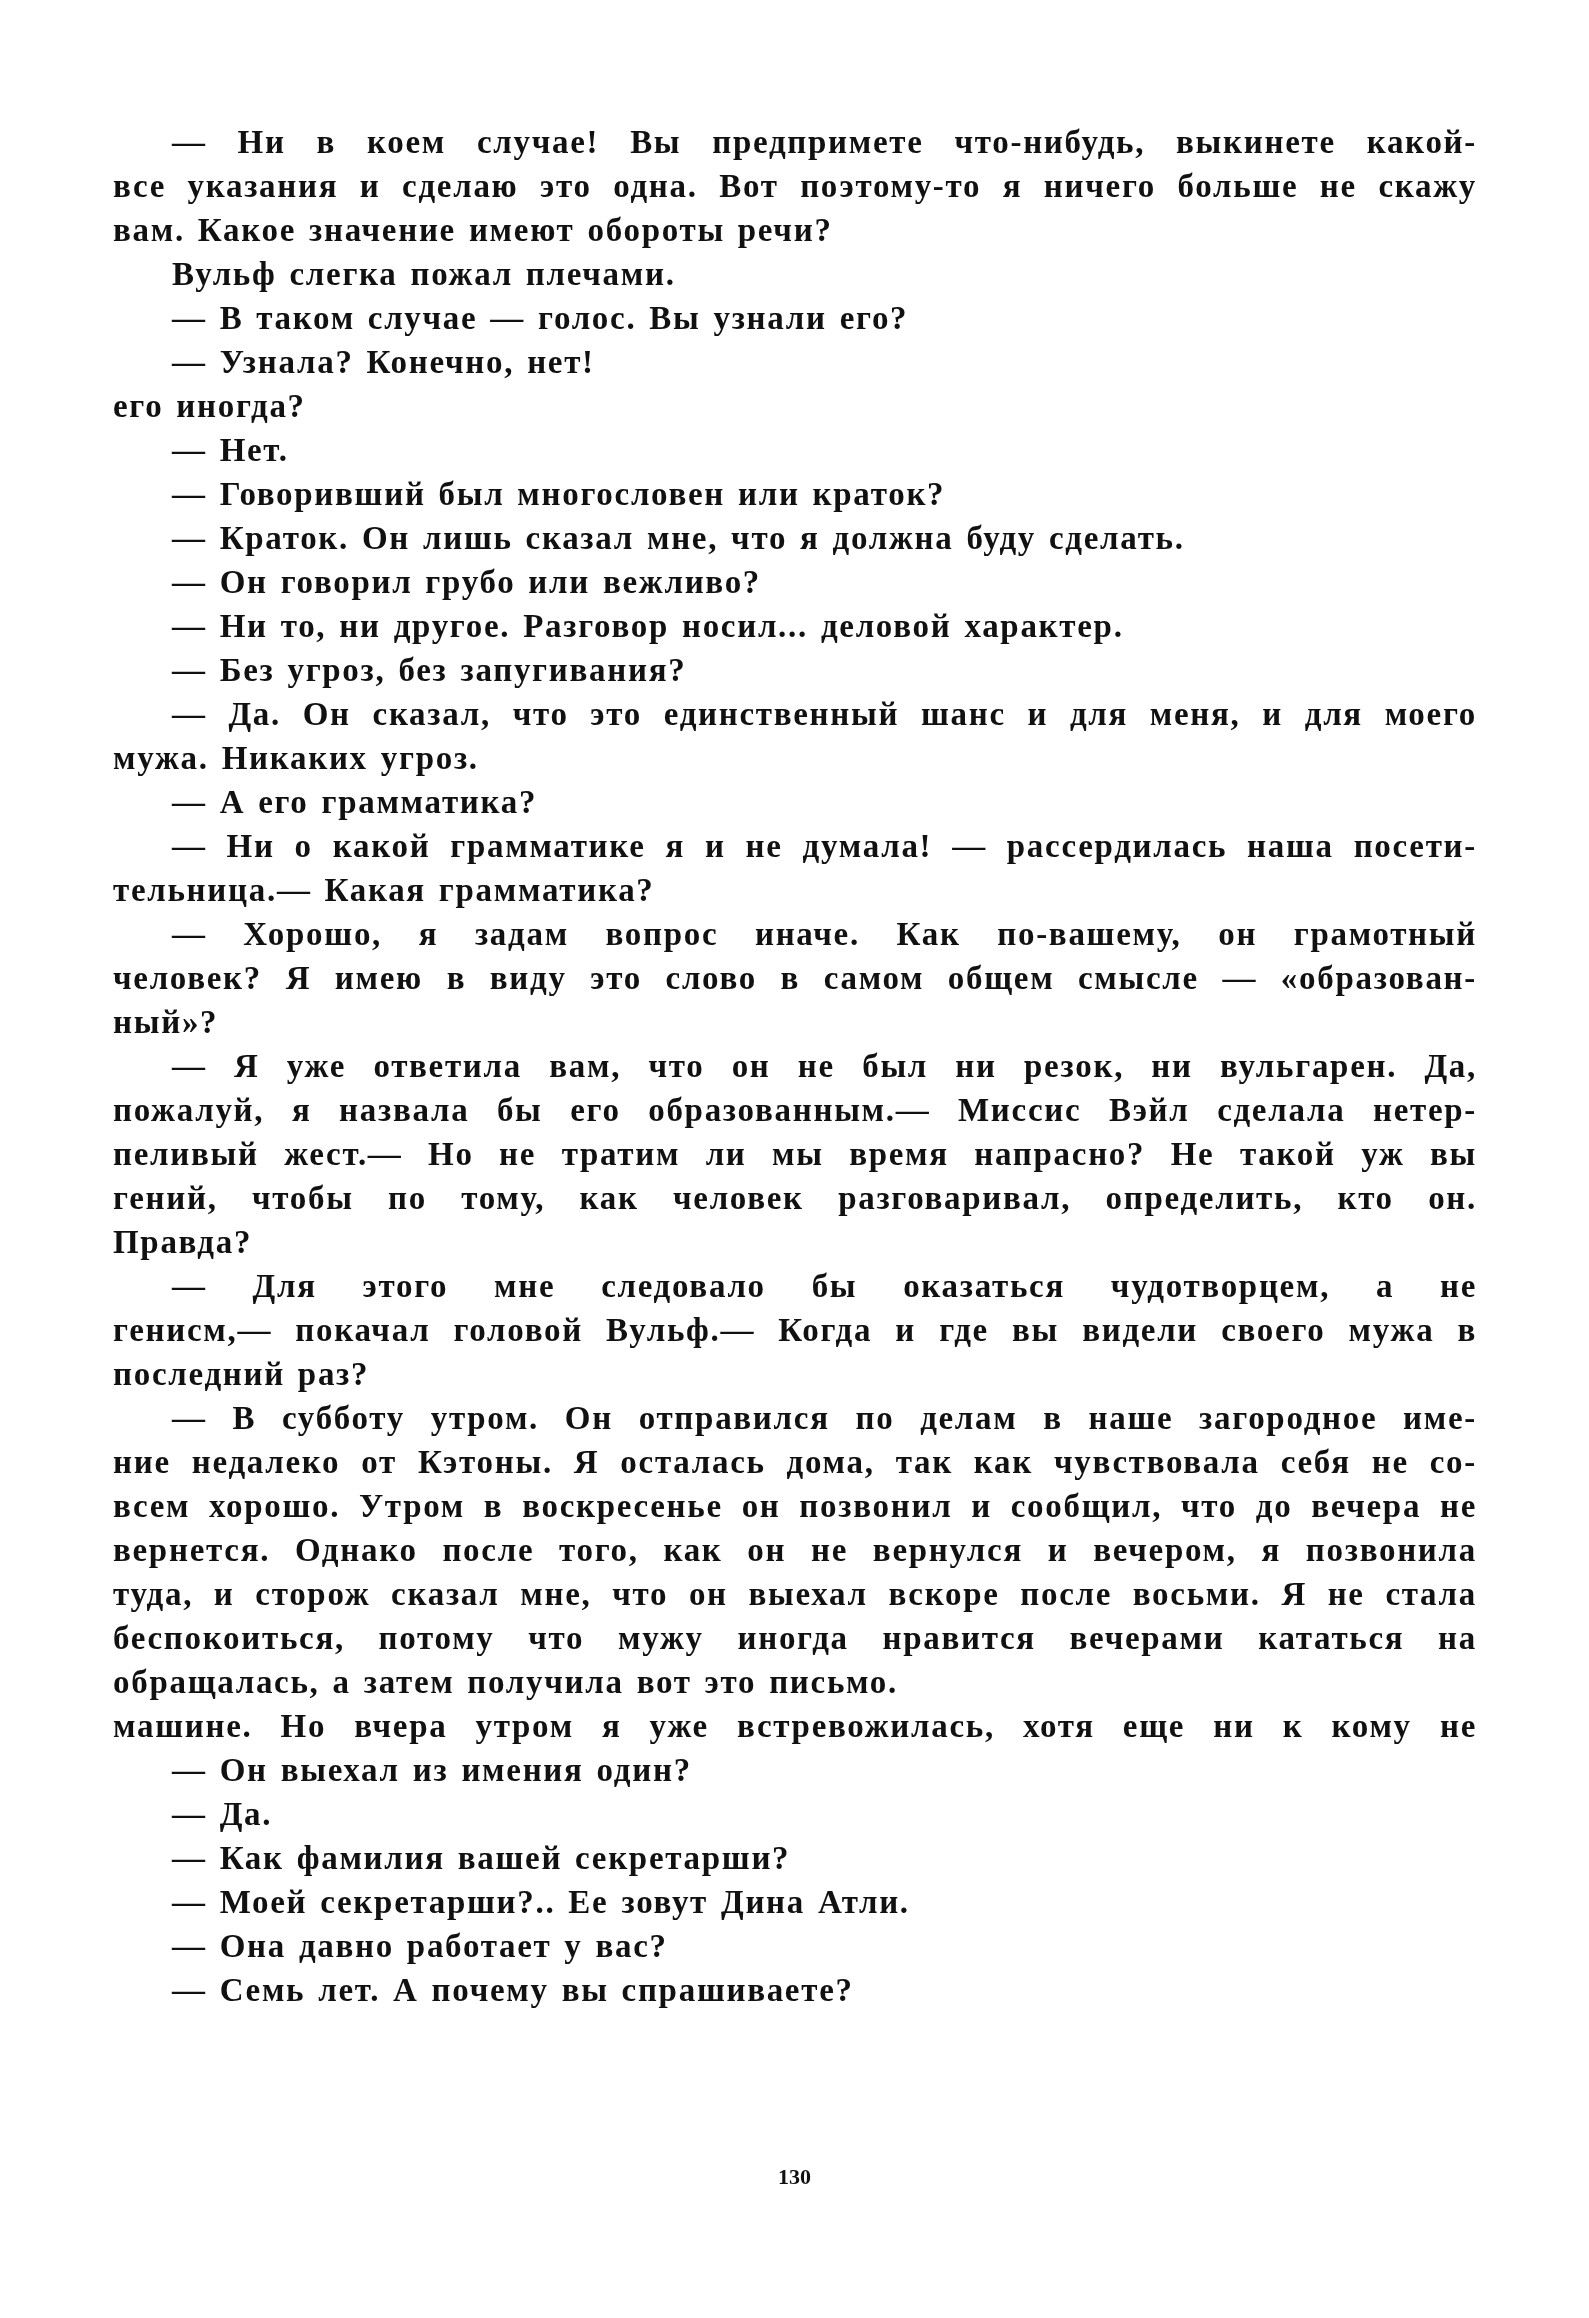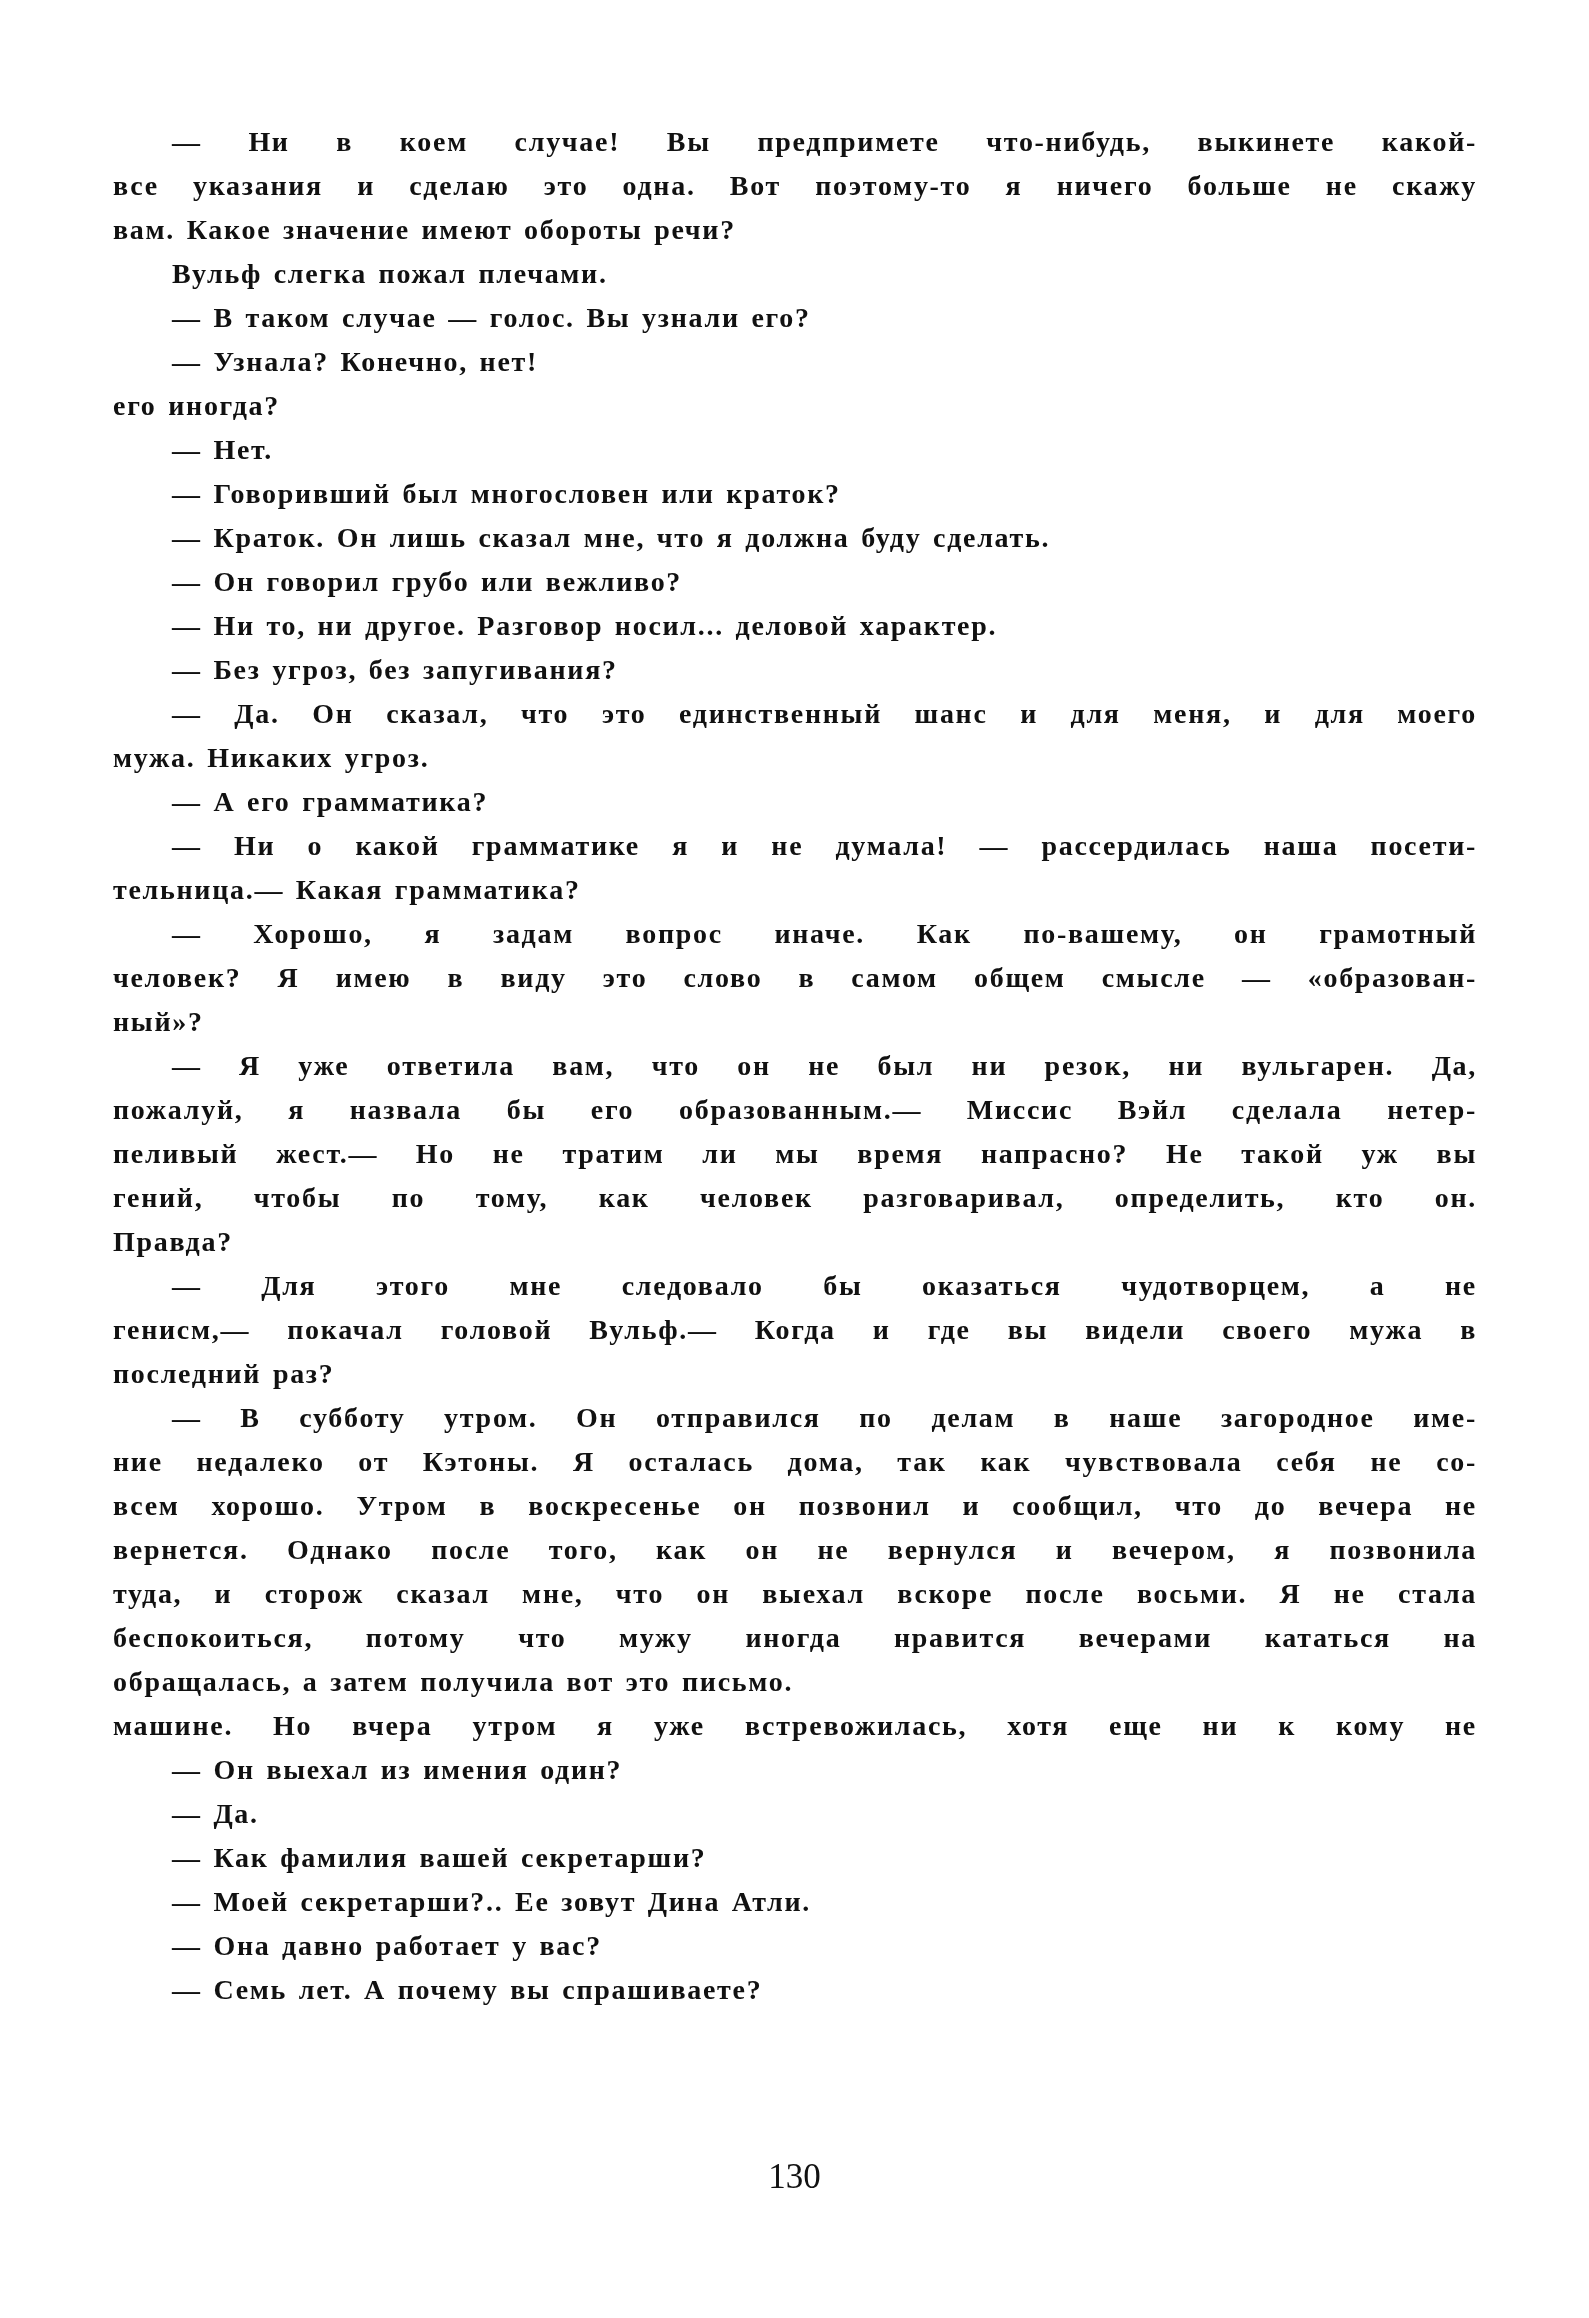--- a/index.html
+++ b/index.html
@@ -12,21 +12,21 @@
     height: 2319px;
     position: relative;
     overflow: hidden;
   }
   .page {
     position: absolute;
     left: 113px;
     top: 120px;
     width: 1364px;
     font-family: "Liberation Serif", "DejaVu Serif", serif;
-    font-size: 28px;
+    font-size: 33px;
     font-weight: bold;
     color: #111111;
     letter-spacing: 1.7px;
     word-spacing: 3px;
   }
   .line {
     display: block;
     height: 44px;
     line-height: 44px;
     white-space: nowrap;
@@ -40,22 +40,22 @@
   .line.indent {
     padding-left: 59px;
   }
   .page-number {
     position: absolute;
     left: 0;
     width: 1589px;
     top: 2157px;
     text-align: center;
     font-family: "Liberation Serif", "DejaVu Serif", serif;
-    font-size: 35px;
-    font-weight: normal;
+    font-size: 22px;
+    font-weight: bold;
     color: #111111;
     line-height: 40px;
   }
 </style>
 </head>
 <body>
 
 <div class="page" id="page-text">
     <span class="line indent" style="white-space: nowrap;">— Ни в коем случае! Вы предпримете что-нибудь, выкинете какой-</span>
     <span class="line" style="white-space: nowrap;">все указания и сделаю это одна. Вот поэтому-то я ничего больше не скажу</span>

